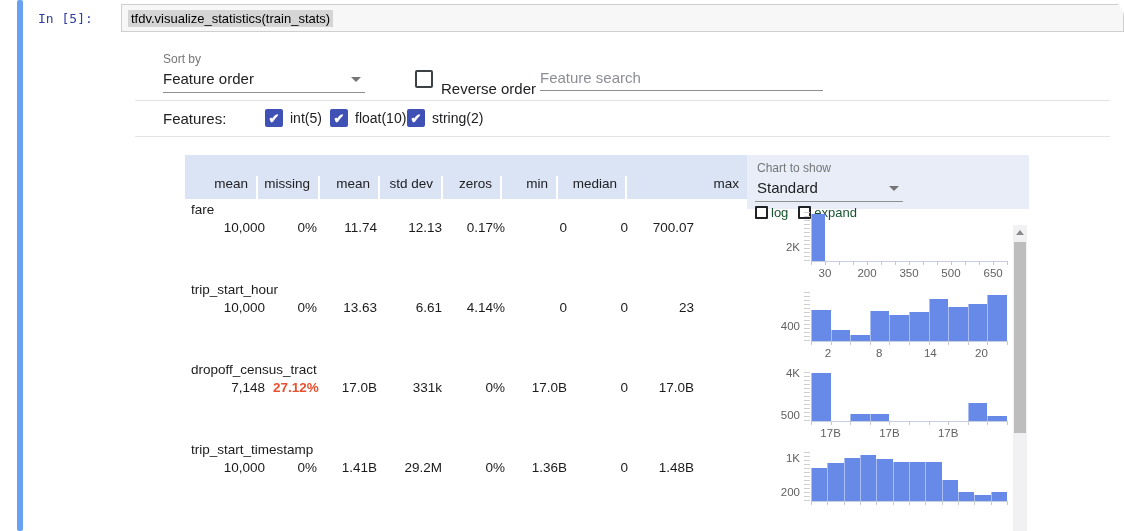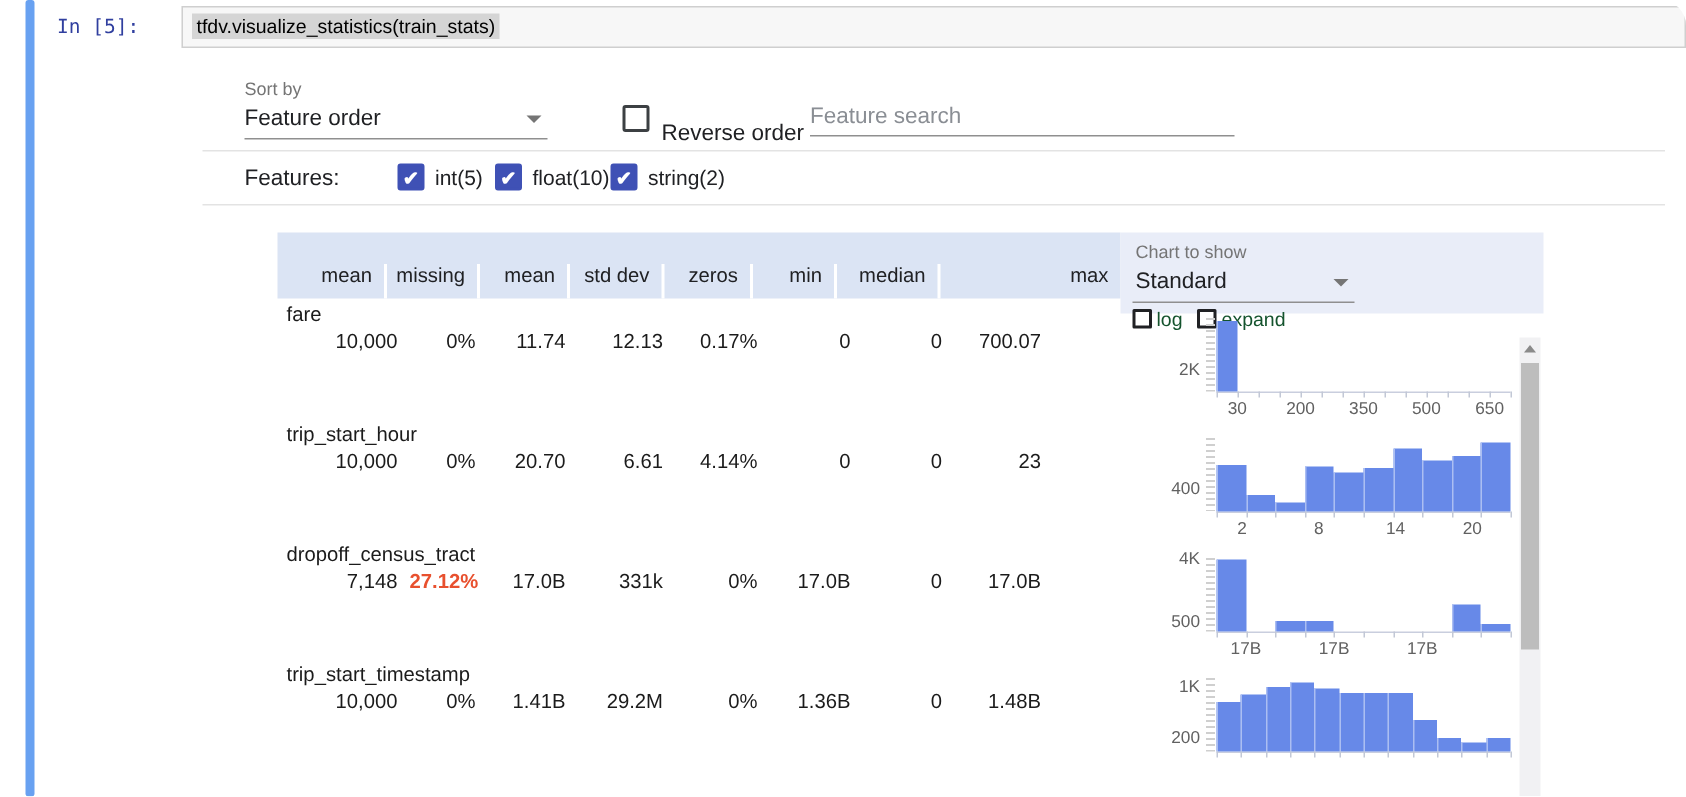--- a/index.html
+++ b/index.html
@@ -150,21 +150,21 @@
             <div class="vcell">0</div>
             <div class="vcell">0</div>
             <div class="vcell">700.07</div>
           </div>
         </div>
         <div class="feat-row">
           <div class="feat-name">trip_start_hour</div>
           <div class="feat-vals">
             <div class="vcell">10,000</div>
             <div class="vcell">0%</div>
-            <div class="vcell">20.70</div>
+            <div class="vcell">13.63</div>
             <div class="vcell">6.61</div>
             <div class="vcell">4.14%</div>
             <div class="vcell">0</div>
             <div class="vcell">0</div>
             <div class="vcell">23</div>
           </div>
         </div>
         <div class="feat-row">
           <div class="feat-name">dropoff_census_tract</div>
           <div class="feat-vals">

